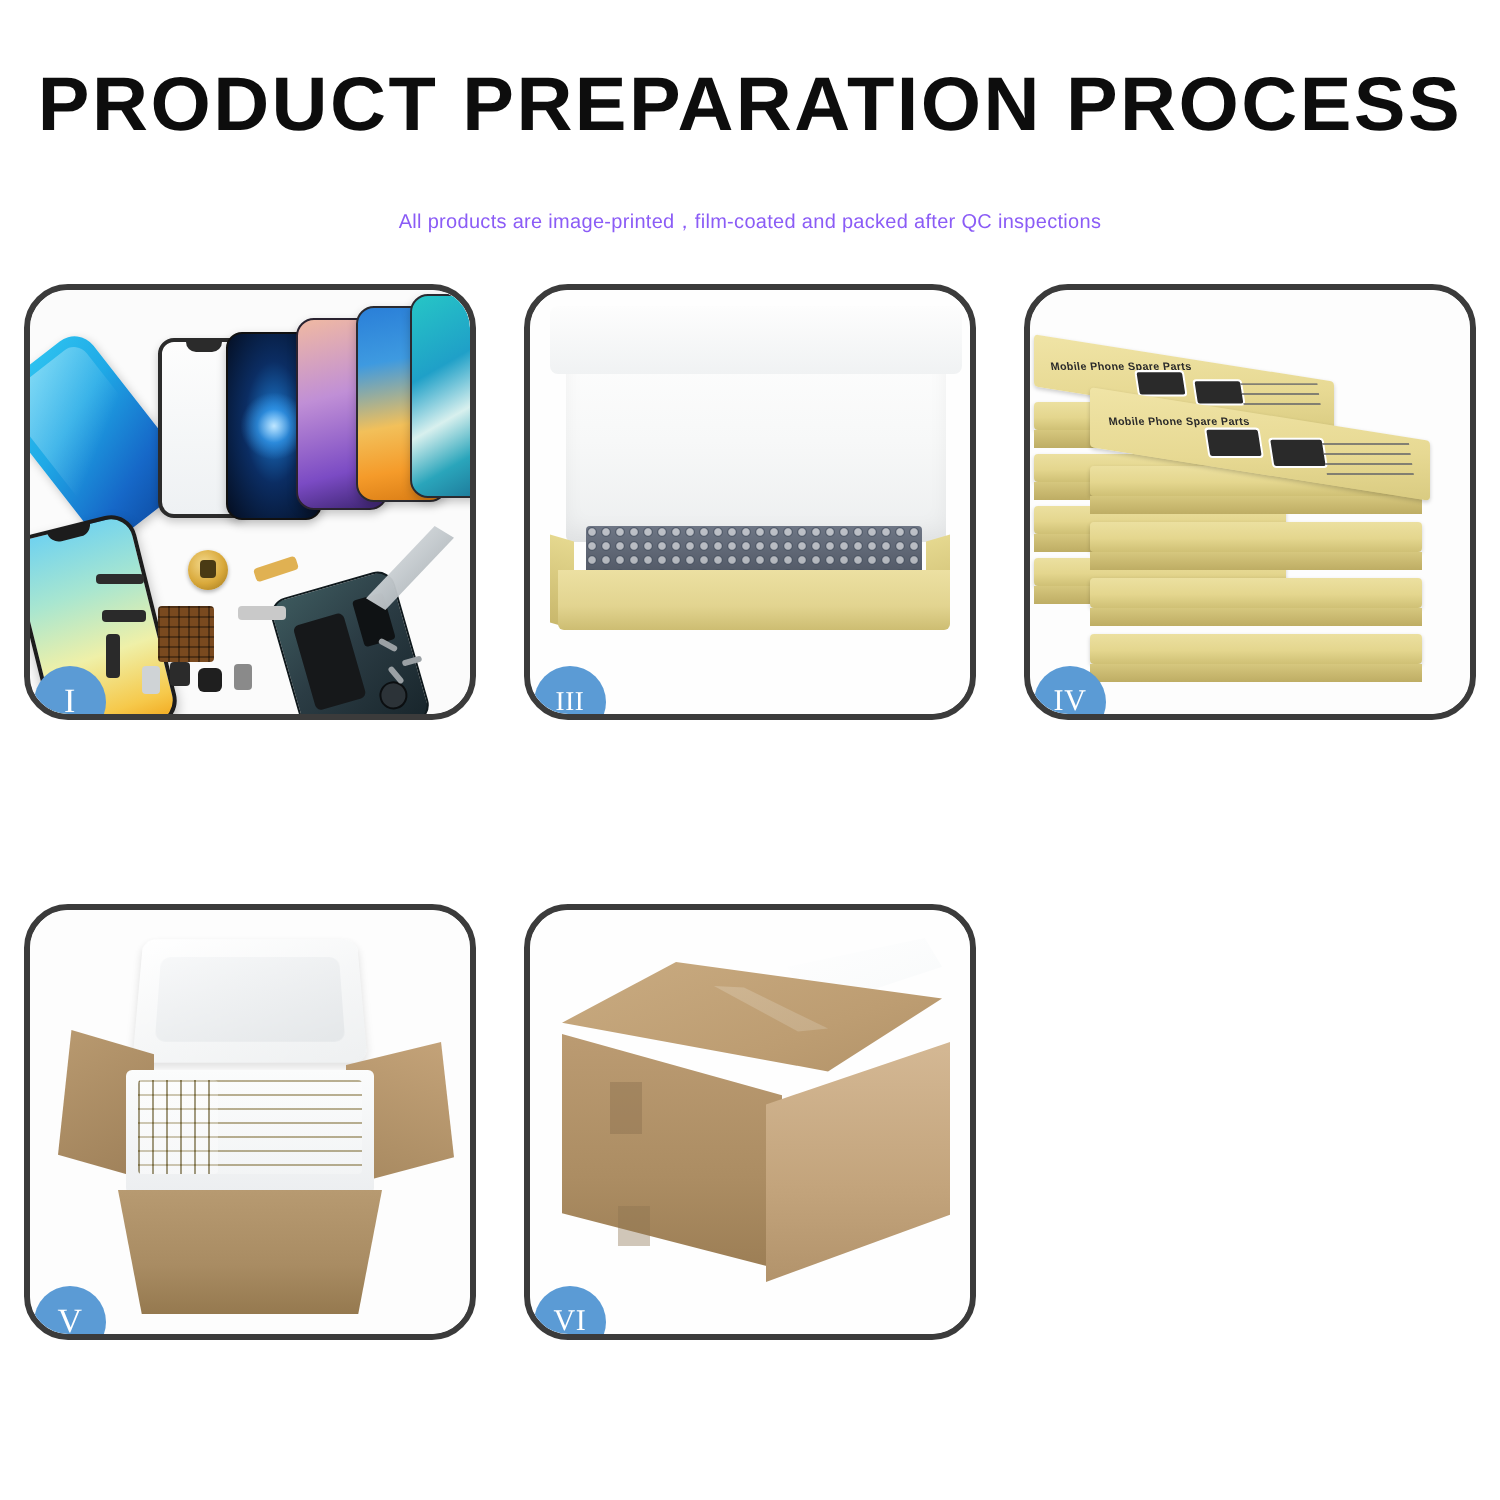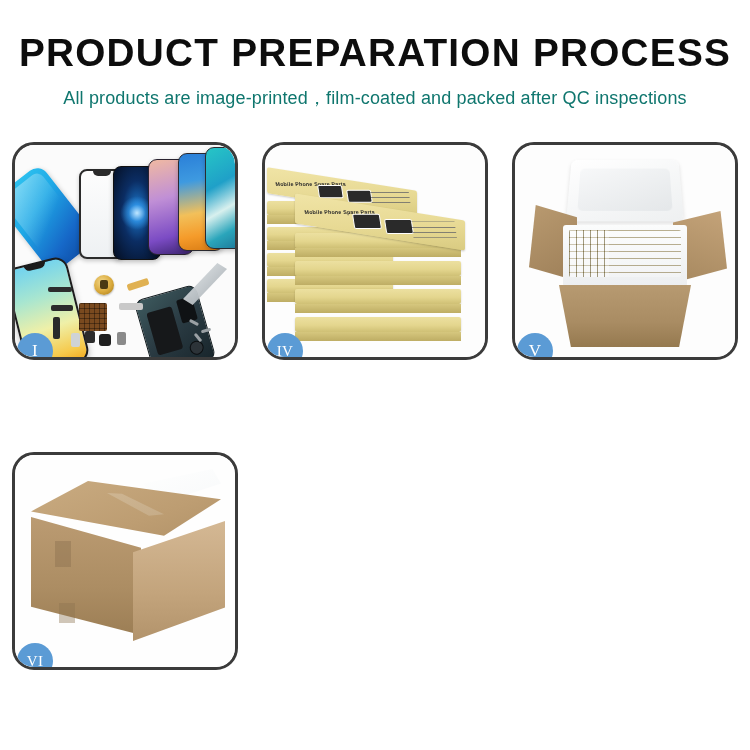--- a/index.html
+++ b/index.html
@@ -25,24 +25,24 @@
     font-family: "Liberation Sans", sans-serif;
     font-size: 38px;
     font-weight: 700;
     color: #0d0d0d;
     letter-spacing: 1.2px;
     line-height: 1;
     transform: scaleX(1.02);
     white-space: nowrap;
   }
   .subtitle {
-    margin-top: 14px;
-    font-size: 18px;
+    margin-top: 32px;
+    font-size: 10px;
     font-weight: 400;
-    color: #0f766e;
+    color: #8b5cf6;
     letter-spacing: 0.15px;
     white-space: nowrap;
   }
 
   
   .grid {
     position: absolute;
     left: 0;
     top: 136px;
     width: 750px;
@@ -514,20 +514,32 @@
           <i></i>
           <i></i>
           <i></i>
         </div>
       </div>
       <div class="badge">I</div>
     </div>
   </div>
 
 
+  <div class="cell">
+    <div class="panel">
+      <div class="panel-inner p3">
+        <div class="fb-foam"></div>
+        <div class="fb-bubble"></div>
+        <div class="fb-left"></div>
+        <div class="fb-right"></div>
+        <div class="fb-front"></div>
+      </div>
+      <div class="badge xwide">III</div>
+    </div>
+  </div>
 
   <div class="cell">
     <div class="panel">
       <div class="panel-inner p4">
         <div class="stack">
 
           <div class="sbox" style="left:2px;top:56px;width:126px;height:14px;">
               <span class="side"></span>
             </div>
           <div class="sbox" style="left:2px;top:82px;width:126px;height:14px;">

